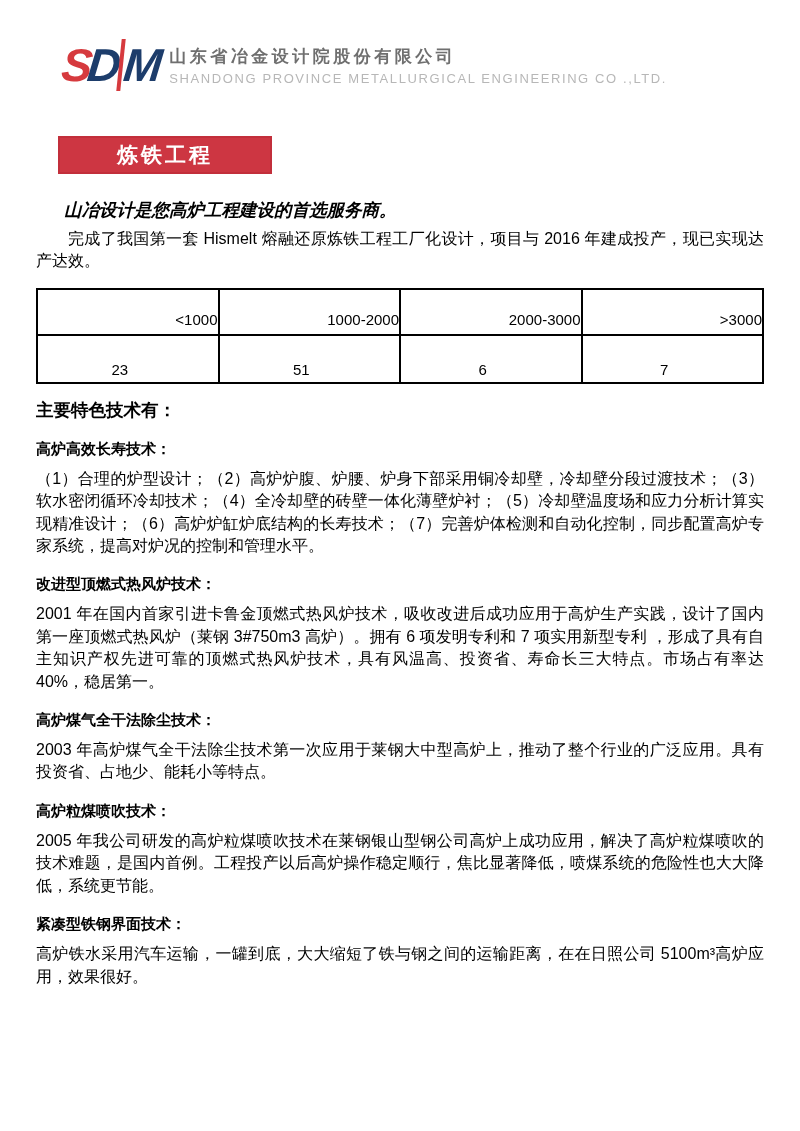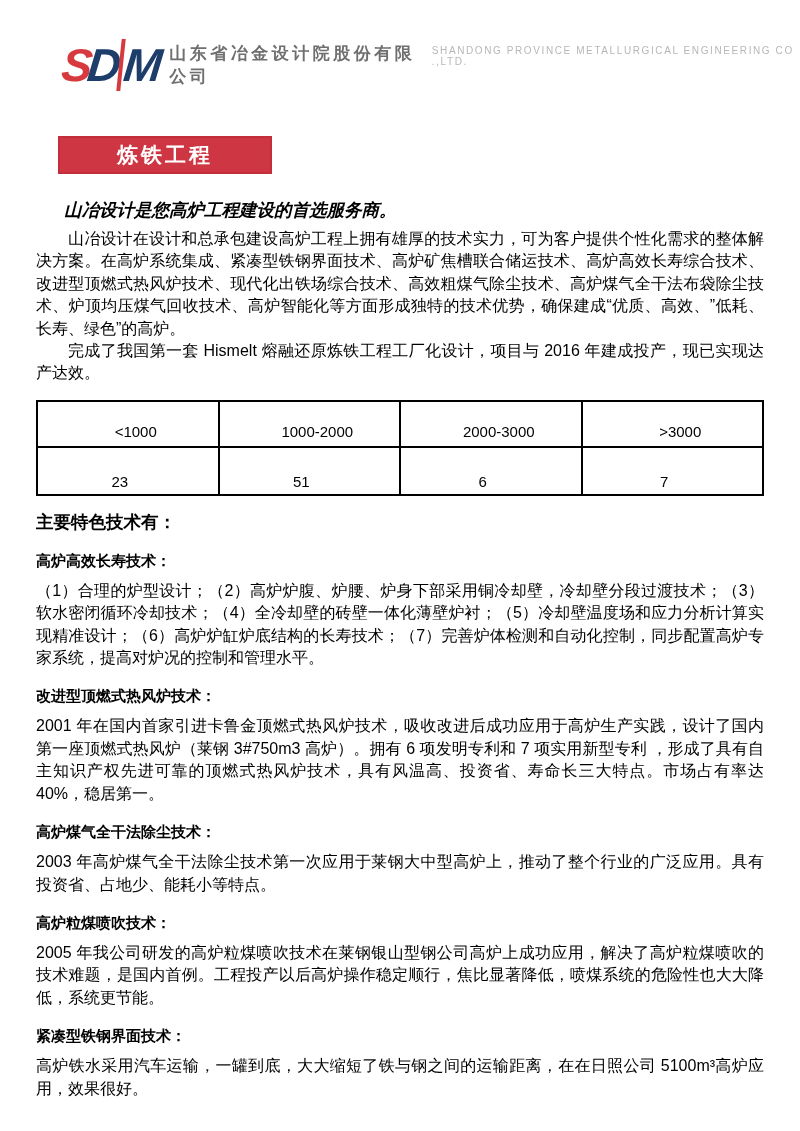--- a/index.html
+++ b/index.html
@@ -18,26 +18,26 @@
     margin:42px 0 0 62px; gap:12px;
   }
   .logo {
     font-weight:900; font-style:italic; font-size:46px; line-height:1;
     letter-spacing:-5px; transform:skewX(-6deg);
     user-select:none;
   }
   .logo .l-s { color:#d63a3e; }
   .logo .l-d { color:#1d3d6b; }
   .logo .l-m { color:#1d3d6b; border-left:4px solid #d63a3e; padding-left:1px; margin-left:3px; }
-  .company-names { display:flex; flex-direction:row; }
+  .company-names { display:flex; flex-direction:column; }
   .company-zh {
     font-size:17px; font-weight:bold; color:#6f6f6f; letter-spacing:3.5px;
   }
   .company-en {
-    font-size:10px; color:#b7b7b7; letter-spacing:1.6px; margin-top:3px;
+    font-size:13px; color:#b7b7b7; letter-spacing:1.6px; margin-top:3px;
   }
 
   
   .banner {
     margin:48px 0 0 58px;
     width:214px; height:38px;
     background:#cd3642;
     box-shadow:inset 0 0 0 2px #c22f3b;
     color:#fff; font-size:21px; font-weight:bold; letter-spacing:3px;
     display:flex; align-items:center; justify-content:center;
@@ -56,21 +56,21 @@
     margin:0;
   }
 
   
   table.bf-table {
     width:100%; border-collapse:collapse; margin-top:15px;
     table-layout:fixed;
   }
   table.bf-table td { border:2px solid #000; font-size:15px; }
   table.bf-table tr.hdr td {
-    height:38px; vertical-align:bottom; text-align:center;
+    height:38px; vertical-align:bottom; text-align:right;
     padding:0 0 6px 16px;
   }
   table.bf-table tr.val td {
     height:42px; vertical-align:bottom; text-align:center;
     padding:0 16px 4px 0;
     border-radius:7px;
   }
 
   
   .main-subtitle {
@@ -99,21 +99,20 @@
       <div class="company-en">SHANDONG PROVINCE METALLURGICAL ENGINEERING CO .,LTD.</div>
     </div>
   </div>
 
   <div class="banner">炼铁工程</div>
 
   <div class="content">
 
     <p class="headline">山冶设计是您高炉工程建设的首选服务商。</p>
 
-    <p class="para">山冶设计在设计和总承包建设高炉工程上拥有雄厚的技术实力，可为客户提供个性化需求的整体解决方案。在高炉系统集成、紧凑型铁钢界面技术、高炉矿焦槽联合储运技术、高炉高效长寿综合技术、改进型顶燃式热风炉技术、现代化出铁场综合技术、高效粗煤气除尘技术、高炉煤气全干法布袋除尘技术、炉顶均压煤气回收技术、高炉智能化等方面形成独特的技术优势，确保建成“优质、高效、”低耗、长寿、绿色”的高炉。</p>
     <p class="para">完成了我国第一套 Hismelt 熔融还原炼铁工程工厂化设计，项目与 2016 年建成投产，现已实现达产达效。</p>
 
     <table class="bf-table">
       <tbody>
           <tr class="hdr">
         <td>&lt;1000</td>
         <td>1000-2000</td>
         <td>2000-3000</td>
         <td>&gt;3000</td>
       </tr>

